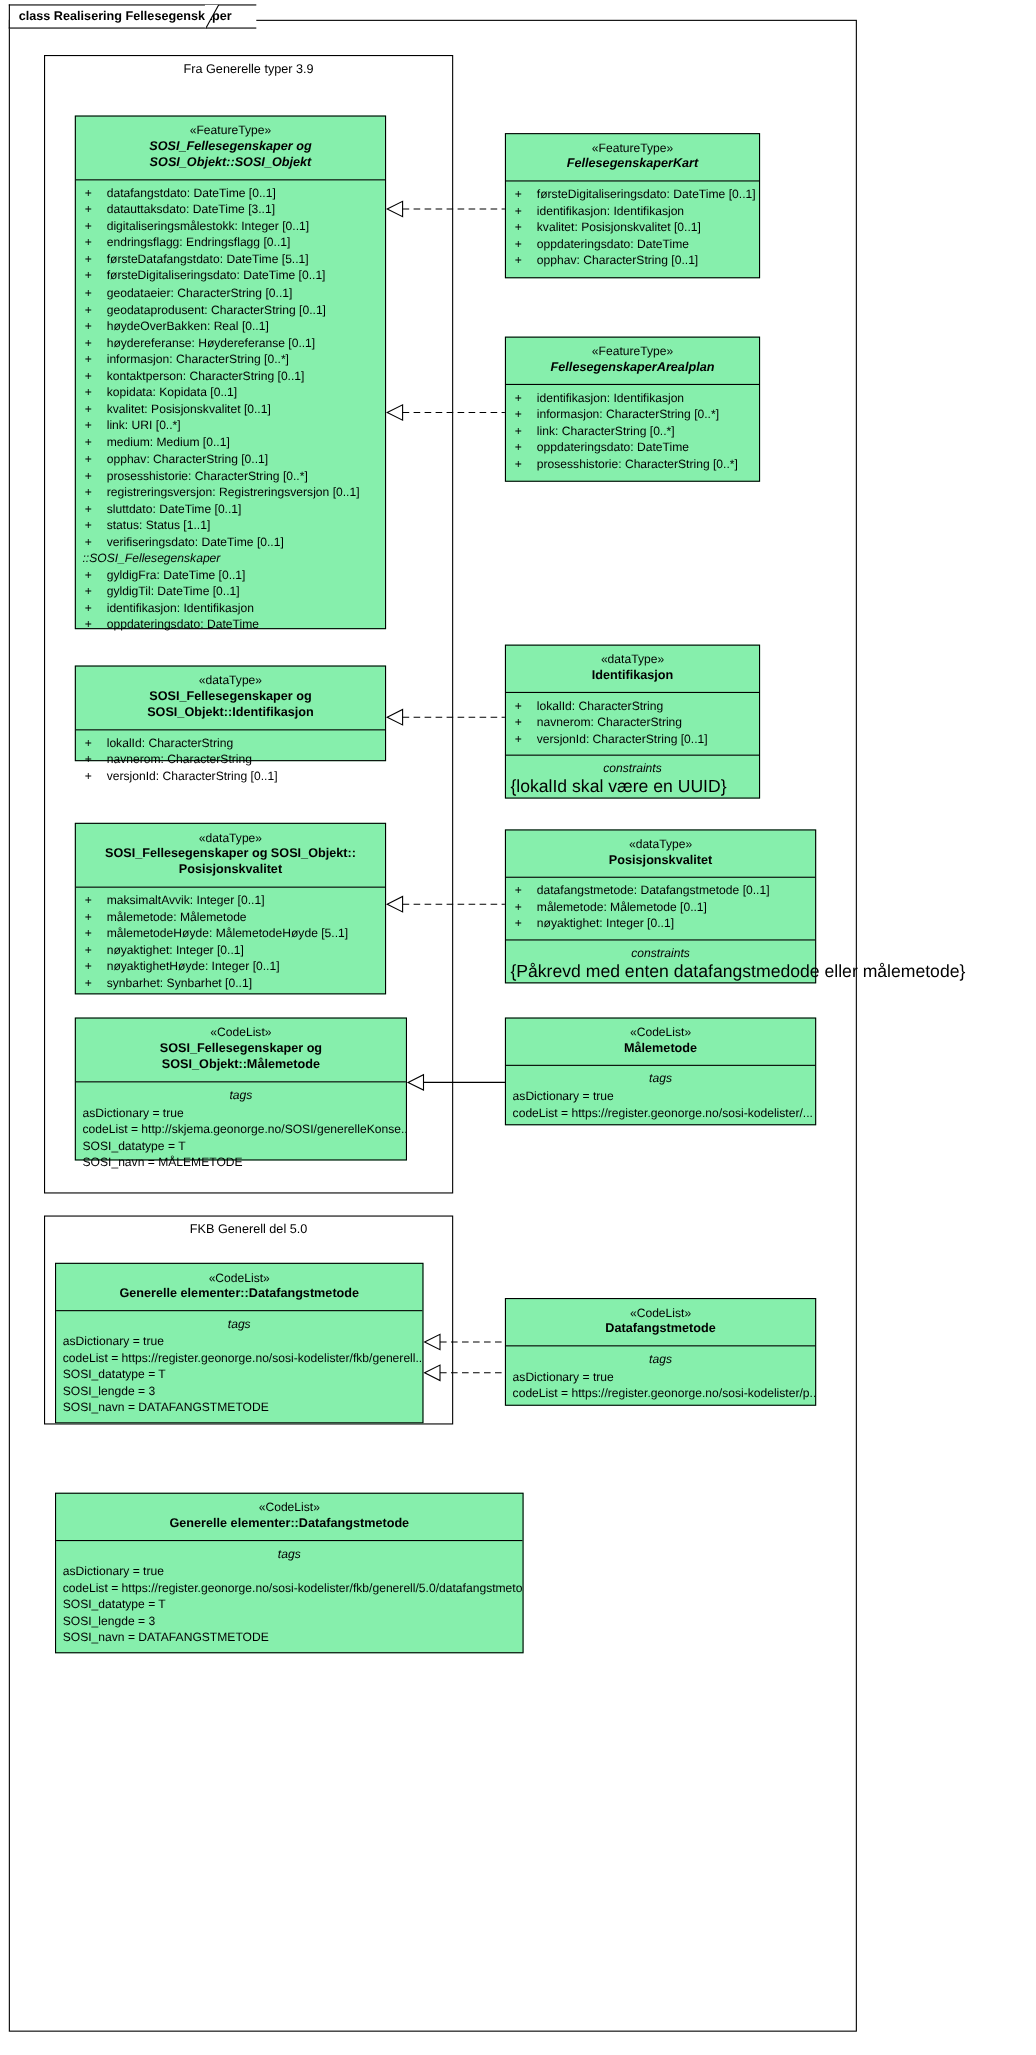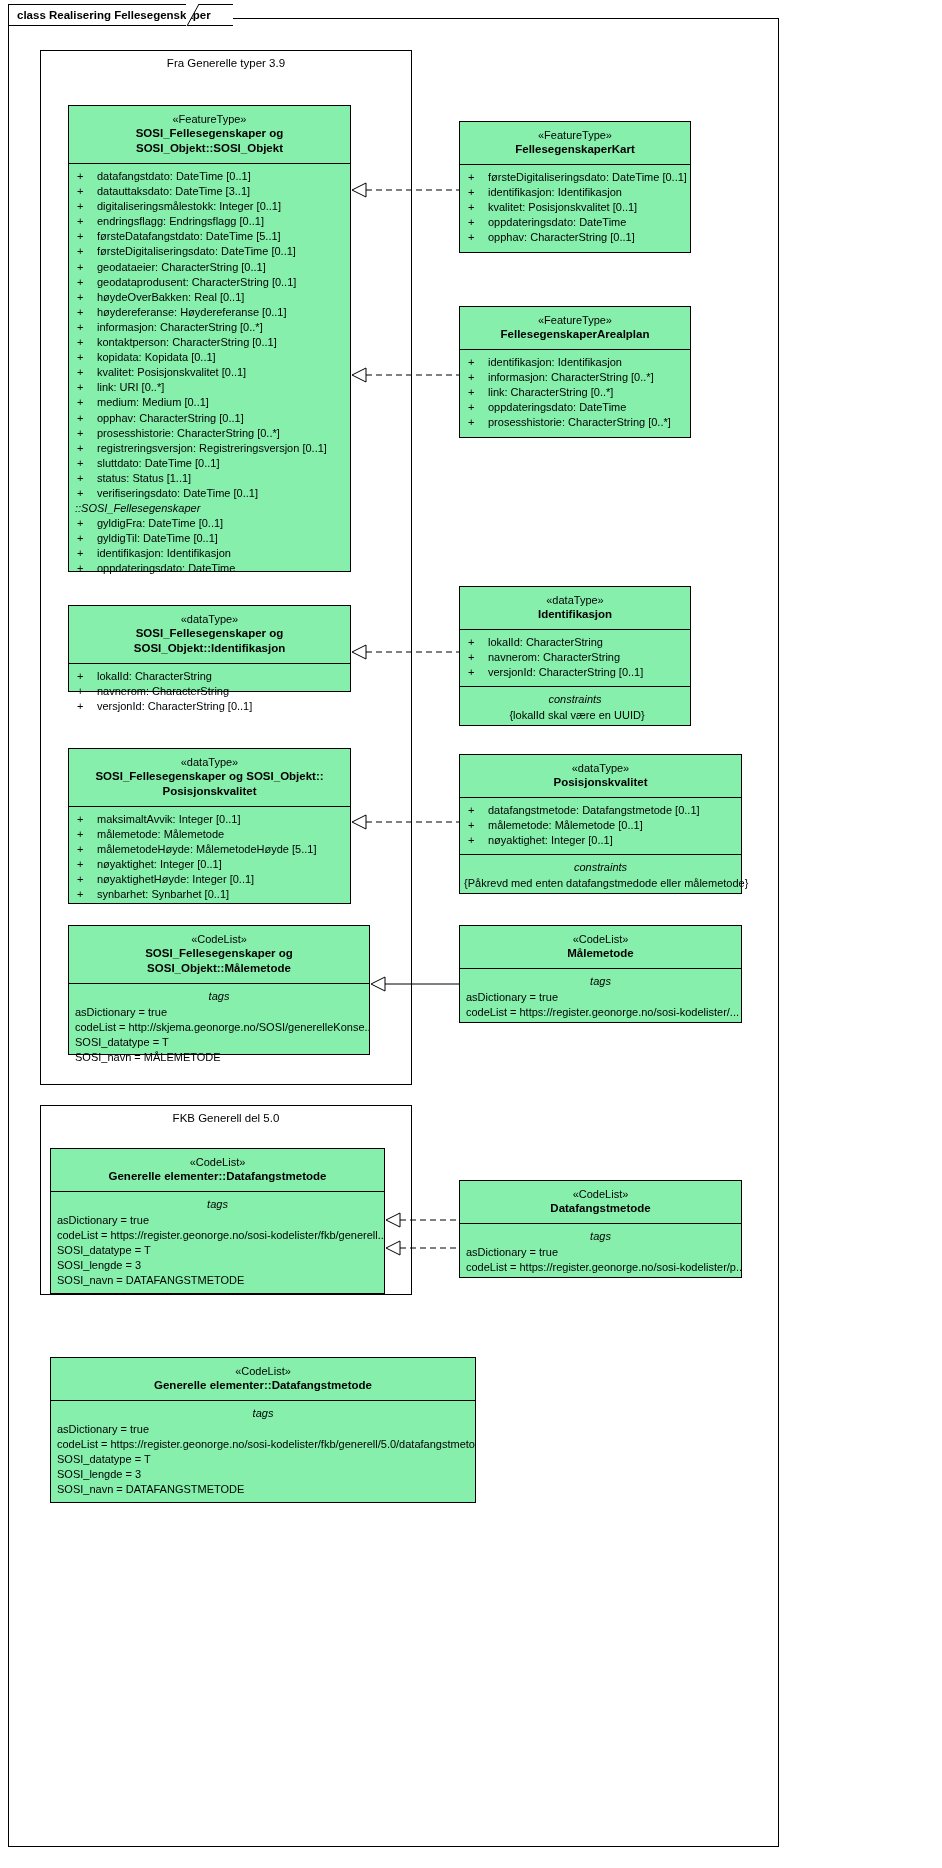--- a/index.html
+++ b/index.html
@@ -89,21 +89,21 @@
     font-size: 11px;
     line-height: 14px;
     color: #000;
   }
   .cls-name {
     font-size: 11.5px;
     font-weight: bold;
     line-height: 15px;
     color: #000;
   }
-  .cls-name.italic { }
+  .cls-name.italic { font-style: italic; }
 
   .cls-section {
     padding: 5px 0 6px 0;
     border-bottom: 1px solid #000;
   }
   .cls-section.last { border-bottom: none; }
 
   .attr {
     display: flex;
     font-size: 11px;
@@ -141,25 +141,24 @@
     text-overflow: clip;
   }
   .constraints-title {
     text-align: center;
     font-size: 11px;
     font-style: italic;
     line-height: 15px;
     padding-bottom: 1px;
   }
   .constraint-line {
-    font-size: 11px;
+    font-size: 16px;
     line-height: 15.1px;
     padding-left: 4px;
     white-space: nowrap;
-    text-align: center;
   }
 
   
   .conn {
     position: absolute;
     pointer-events: none;
   }
   .conn svg { display: block; overflow: visible; }
 </style>
 </head>

